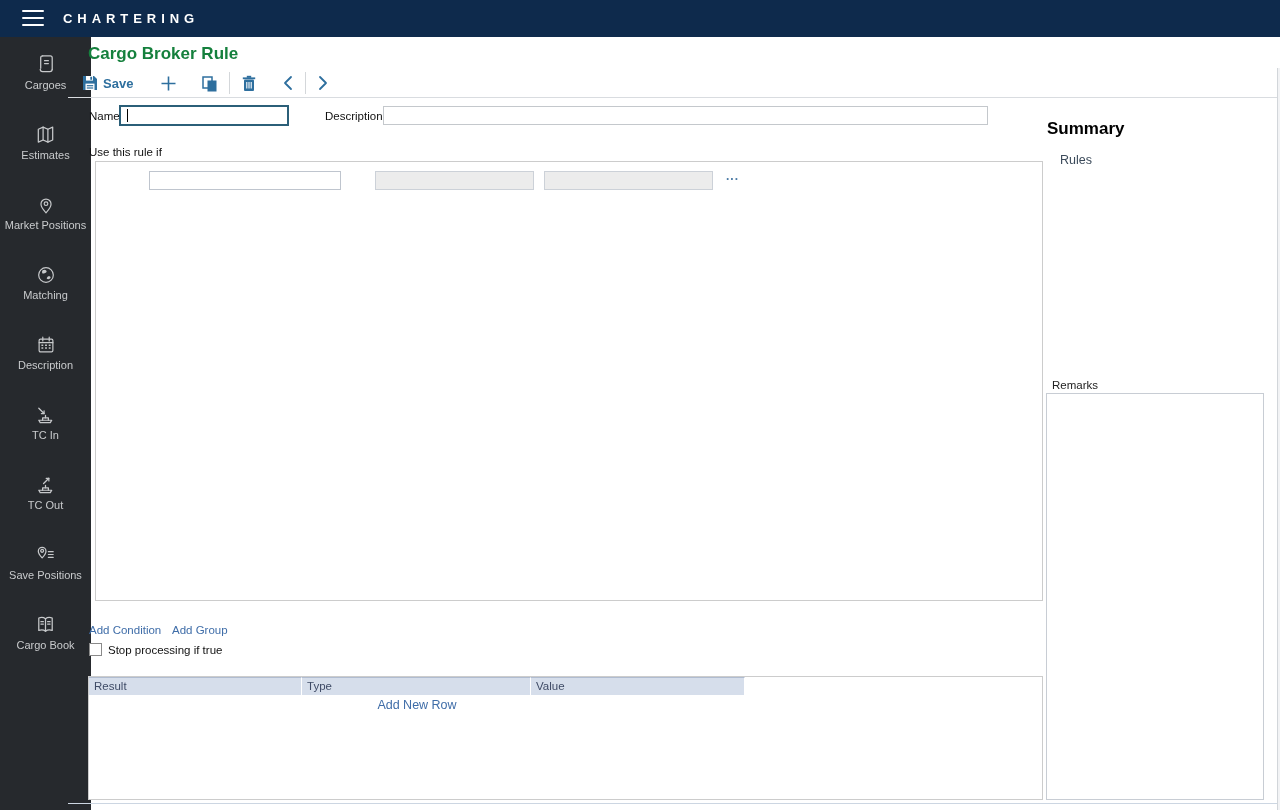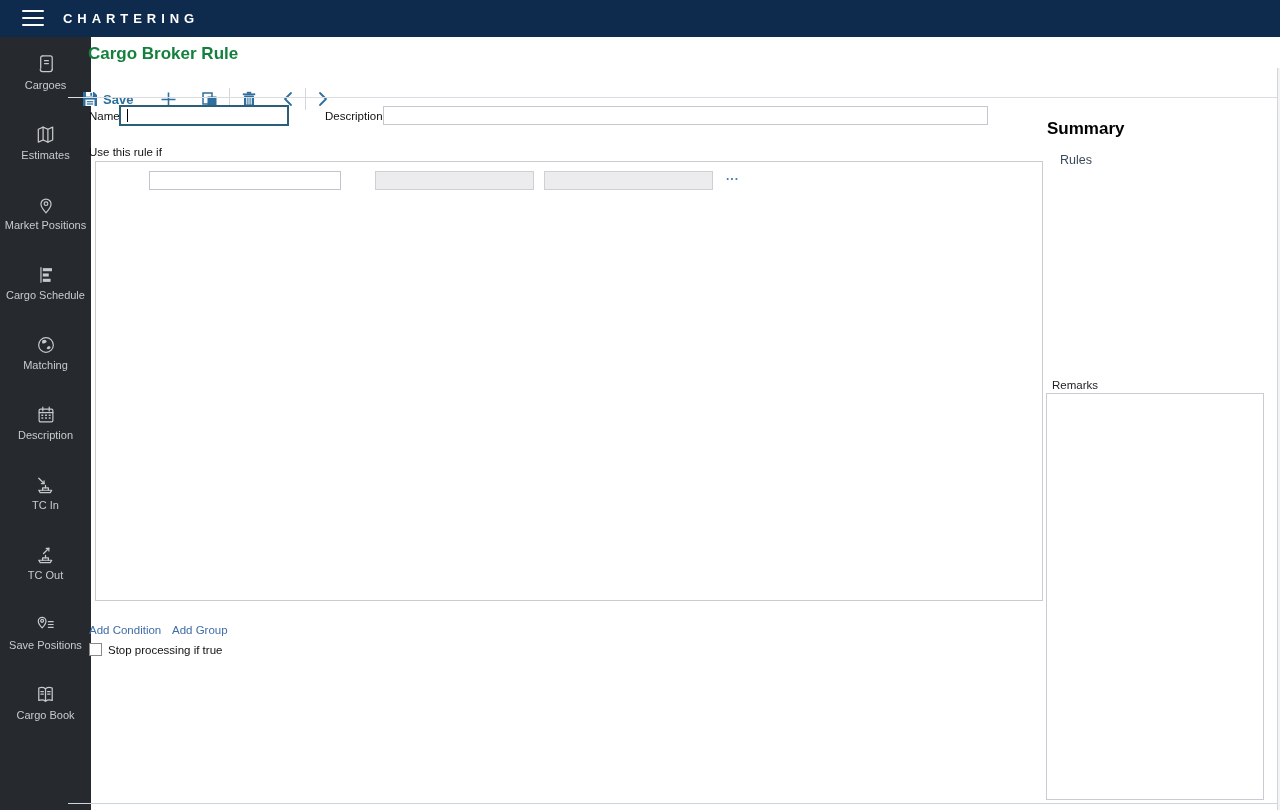--- a/index.html
+++ b/index.html
@@ -15,21 +15,21 @@
 
   
   .sidebar { position:absolute; left:0; top:37px; width:91px; height:773px; background:#26292d; overflow:hidden; }
   .snav-item { height:70px; display:flex; flex-direction:column; align-items:center; justify-content:center; cursor:pointer; padding:4px 2px; }
   .snav-item svg { stroke:#c7c9cb; fill:none; stroke-width:1.3; stroke-linecap:round; stroke-linejoin:round; margin-bottom:3px; flex:none; }
   .snav-item svg .f { fill:#c7c9cb; stroke:none; }
   .snav-label { font-size:11px; line-height:12px; color:#c9cbcd; text-align:center; }
 
   
   .page-title { position:absolute; left:88px; top:44px; font-size:17px; font-weight:bold; color:#15803d; }
-  .toolbar { position:absolute; left:82px; top:69px; height:28px; display:flex; align-items:center;margin-top:16px; }
+  .toolbar { position:absolute; left:82px; top:69px; height:28px; display:flex; align-items:center; }
   .tb-btn { display:flex; align-items:center; cursor:pointer; color:#2e6f9e; }
   .tb-save { font-size:13px; font-weight:bold; }
   .tb-save svg { margin-right:5px; }
   .tb-sep { width:1px; height:22px; background:#d4d7da; margin:0 11px; }
   .toolbar-divider { position:absolute; left:68px; top:97px; width:1209px; height:1px; background:#d9dce0; }
 
   
   .lbl { position:absolute; font-size:11.5px; color:#111; }
   .name-input { position:absolute; left:119px; top:105px; width:170px; height:21px; border:2px solid #2b5f78; background:#fff; font-size:12px; padding:0 4px; outline:none; font-family:"Liberation Sans",sans-serif; }
   .desc-input { position:absolute; left:383px; top:106px; width:605px; height:19px; border:1px solid #c4c8cc; background:#fff; font-size:12px; padding:0 4px; outline:none; font-family:"Liberation Sans",sans-serif; }
@@ -99,29 +99,20 @@
 
 
     <div class="snav-item">
       <svg width="22" height="22" viewBox="0 0 24 24">
         <path d="M12 20.5c-3.2-3.4-5.5-6.6-5.5-9.5a5.5 5.5 0 1 1 11 0c0 2.9-2.3 6.1-5.5 9.5z"></path>
           <circle cx="12" cy="10.5" r="2"></circle>
       </svg>
       <span class="snav-label">Market Positions</span>
     </div>
 
-    <div class="snav-item">
-      <svg width="22" height="22" viewBox="0 0 24 24">
-        <path d="M6.5 4v16"></path>
-        <rect class="f" x="8.5" y="4.5" width="10" height="3.4"></rect>
-        <rect class="f" x="8.5" y="10.3" width="6.5" height="3.4"></rect>
-        <rect class="f" x="8.5" y="16.1" width="8.5" height="3.4"></rect>
-      </svg>
-      <span class="snav-label">Cargo Schedule</span>
-    </div>
 
     <div class="snav-item">
       <svg width="22" height="22" viewBox="0 0 24 24">
         <circle cx="12" cy="12" r="8"></circle>
         <path class="f" d="M8 7c1.5-1 3.2-1 4.2 0 1 1 .4 2.2-1.1 2.7C9.6 10.2 8.5 11 8 10s-.5-2 0-3z"></path>
         <path class="f" d="M14 13.5c1.5-.5 3 0 3 1s-1 2-2.5 2-2-.7-1.5-1.5c.3-.6.5-1 1-1.5z"></path>
       </svg>
       <span class="snav-label">Matching</span>
     </div>
 
@@ -256,20 +247,30 @@
   </div>
 
   <a class="link add-condition">Add Condition</a>
   <a class="link add-group">Add Group</a>
 
   <div class="stop-row">
     <span class="checkbox"></span>
     <span class="stop-label">Stop processing if true</span>
   </div>
 
+  <div class="result-table">
+    <div class="rt-header">
+      <div class="rt-th" style="width:213px;">Result</div>
+      <div class="rt-th" style="width:229px;">Type</div>
+      <div class="rt-th" style="width:214px;">Value</div>
+    </div>
+    <div class="rt-addrow">
+      <a class="link" style="font-size:12.5px;">Add New Row</a>
+    </div>
+  </div>
 
   <div class="summary-title">Summary</div>
   <div class="rules-label">Rules</div>
   <div class="remarks-label">Remarks</div>
   <textarea class="remarks-box" value="" style=""></textarea>
 
   <div class="vscroll"></div>
   <div class="bottom-line"></div>
 
 </div>

